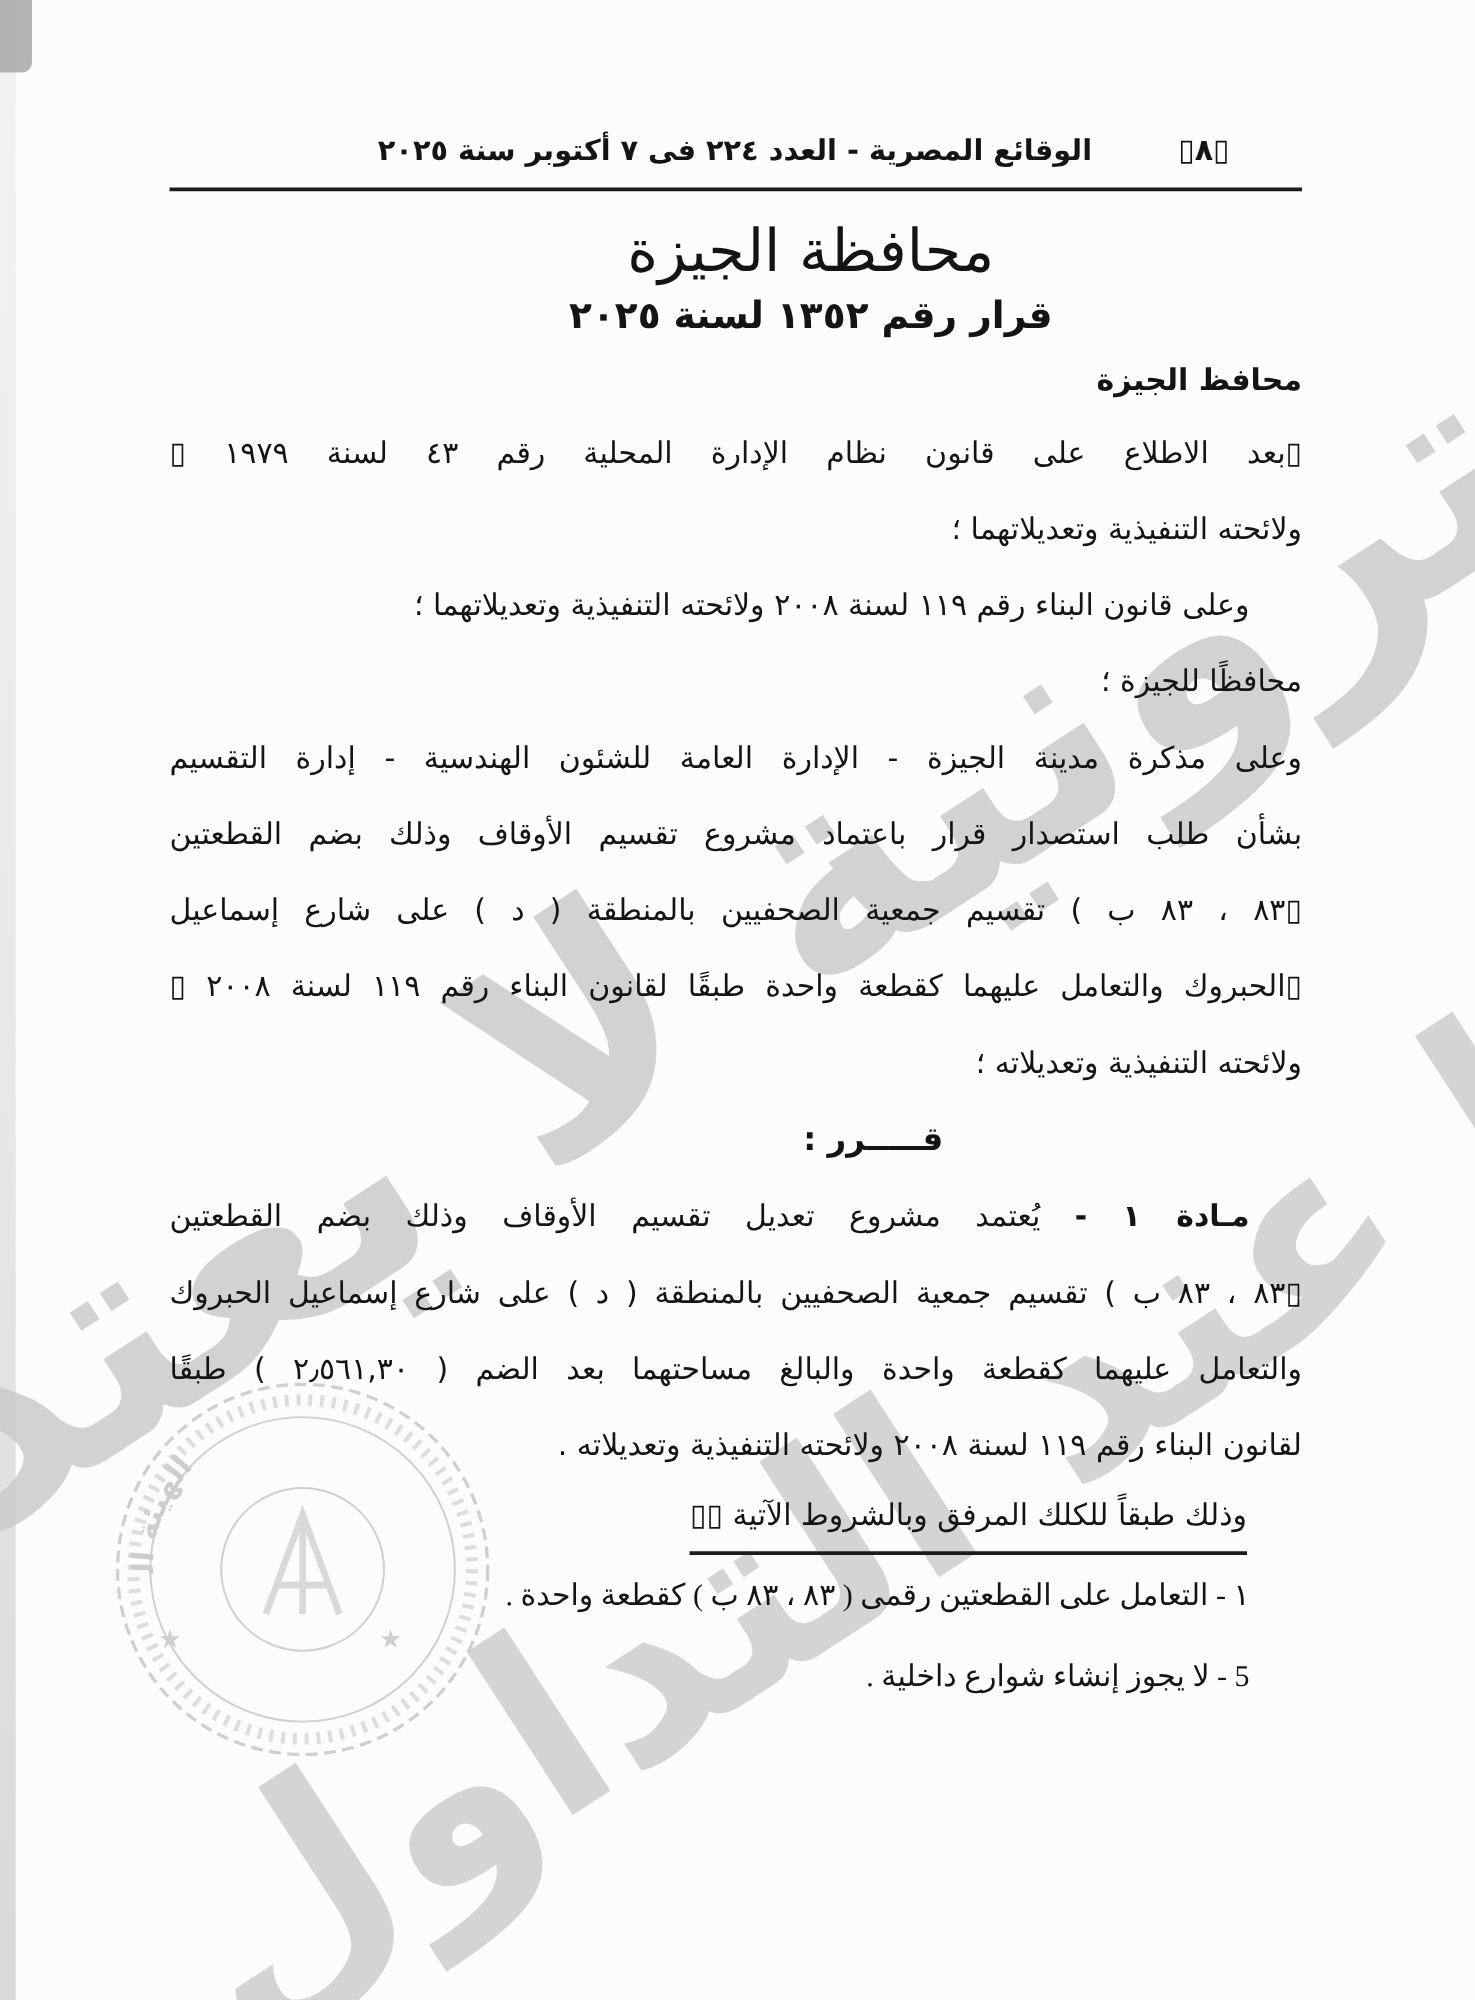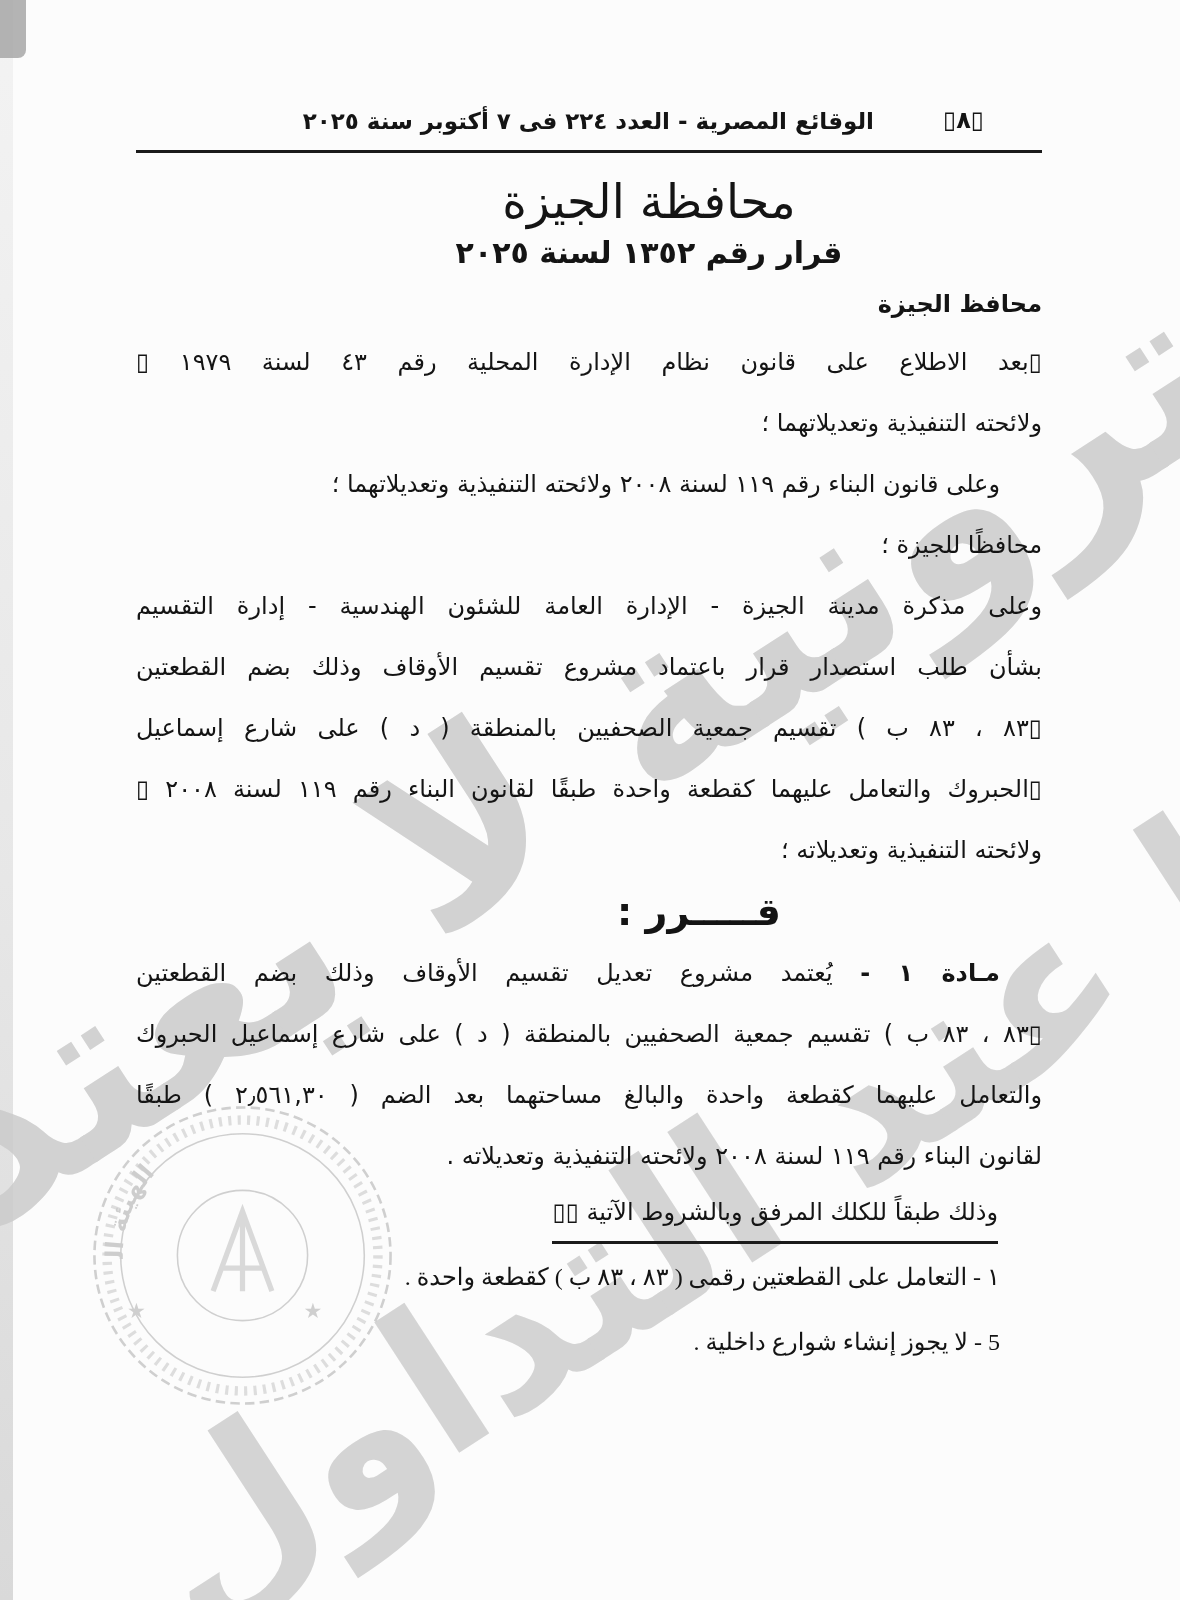--- a/index.html
+++ b/index.html
@@ -27,21 +27,21 @@
   .hdr-rule{border-top:3px solid #1b1b1b;margin-top:0;}
   .doc-title{text-align:center;padding-left:120px;font-weight:normal;font-size:47px;margin-top:22px;line-height:1.15;}
   .doc-subtitle{text-align:center;padding-left:120px;font-weight:bold;font-size:30px;margin-top:6px;}
   .official{font-weight:bold;font-size:24px;margin-top:20px;text-align:right;}
   .body-block{margin-top:14px;}
   .ln{display:block;height:61px;line-height:61px;font-size:24px;white-space:nowrap;}
   .just{text-align:justify;text-align-last:justify;}
   .right{text-align:right;}
   .indent{text-indent:42px;text-align:right;}
   .decree{height:62px;line-height:62px;text-align:center;padding-left:220px;
-    font-weight:bold;font-size:38px;}
+    font-weight:bold;font-size:26px;}
   .art-label{font-weight:bold;}
   .cond-intro{height:58px;line-height:50px;font-size:24px;text-align:right;white-space:nowrap;}
   .cond-intro .u{display:inline-block;border-bottom:3px solid #1b1b1b;
     padding-bottom:4px;margin-right:44px;}
   .cond{margin-top:0;}
   .cond .ln{height:65px;line-height:65px;font-family:Liberation Serif, serif;}
 </style>
 </head>
 <body>
 

